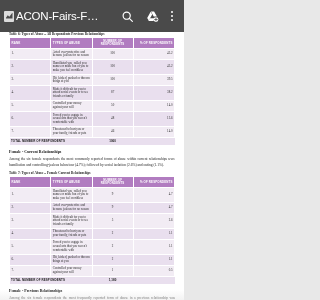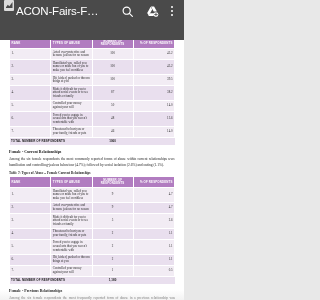--- a/index.html
+++ b/index.html
@@ -6,22 +6,22 @@
   body{
     width:184px;height:300px;overflow:hidden;
     background:#e8e8e8;
     font-family:"Liberation Serif", serif;
     -webkit-font-smoothing:antialiased;
   }
   .app{position:relative;width:184px;height:300px;overflow:hidden;background:#d9d9d9;}
 
   
   .appbar{
-    position:absolute;top:0;left:0;right:0;height:40px;
-    background:#4a4a4a;display:flex;
+    position:absolute;top:0;left:0;right:0;height:32px;
+    background:#4a4a4a;display:flex;align-items:center;
     padding:0 5px 0 4px;box-sizing:border-box;z-index:20;
   }
   .pdf-badge{
     width:10px;height:11px;flex:0 0 auto;margin-right:2px;
     background:#dcdcdc;border-radius:1px;position:relative;
   }
   .pdf-badge:after{
     content:"";position:absolute;left:1.5px;top:2px;width:7px;height:6px;
     background:#4a4a4a;
     clip-path:polygon(0 100%,32% 45%,55% 70%,100% 0,100% 100%);

